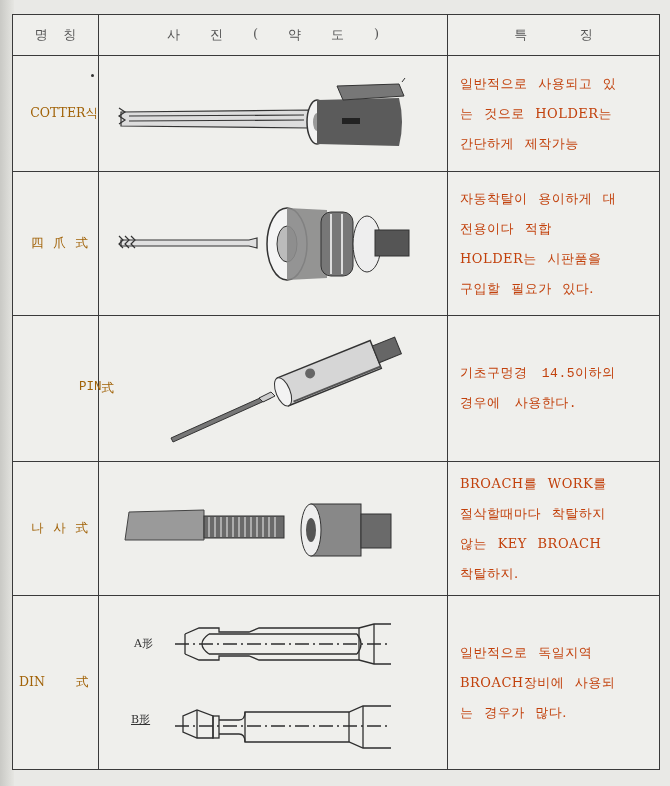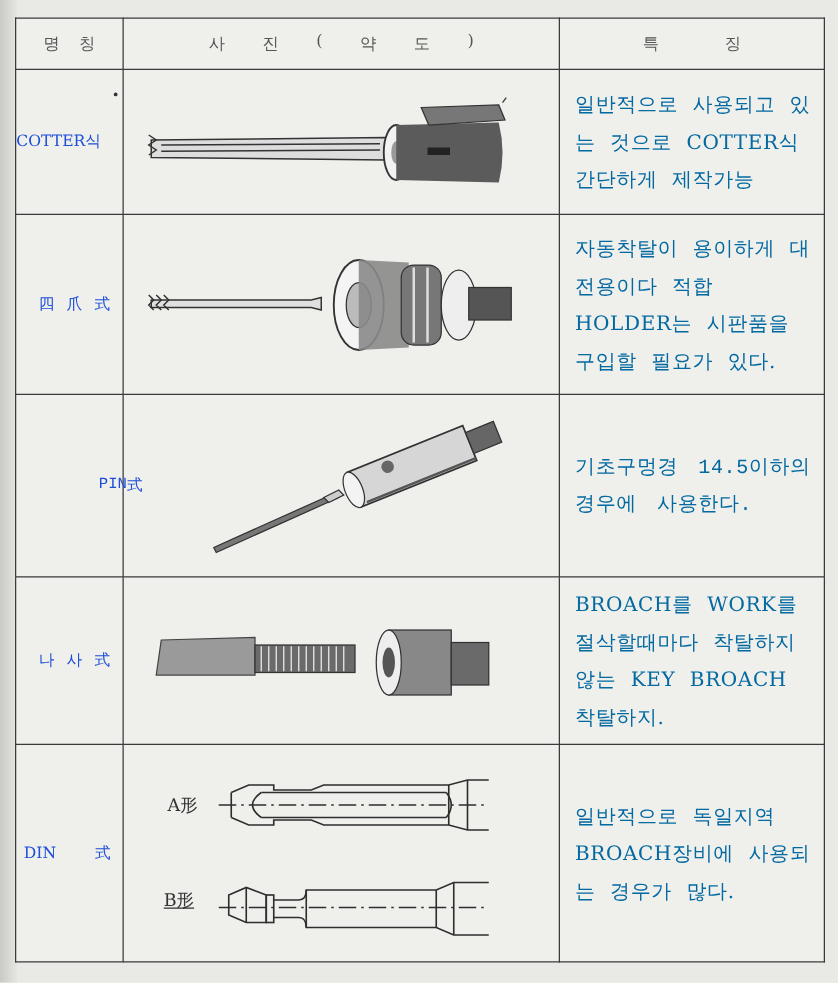--- a/index.html
+++ b/index.html
@@ -35,41 +35,41 @@
       height: 40px;
       font-weight: normal;
       font-size: 13px;
       color: #555;
       letter-spacing: 0;
     }
     .head-spread { display: flex; justify-content: space-around; padding: 0 14px; }
     .head-photo { display: flex; justify-content: center; gap: 30px; }
     .name-cell {
       font-size: 12.5px;
-      color: #1d4ed8;
-      text-align: left;
+      color: #a16207;
+      text-align: right;
     }
     .name-spread { display: flex; justify-content: space-between; padding: 0 10px 0 18px; }
     .desc-cell {
-      font-size: 16px;
+      font-size: 13px;
       line-height: 30px;
       padding: 0 10px 0 12px !important;
-      color: #0369a1;
+      color: #c2410c;
       letter-spacing: 0.5px;
     }
     .desc-line { white-space: nowrap; word-spacing: 6px; }
     .pic { position: relative; width: 100%; height: 100%; }
     .pic svg { display: block; }
     .r1 td { height: 115px; }
     .r2 td { height: 143px; }
     .r3 td { height: 145px; font-family: Liberation Mono, monospace; }
     .r4 td { height: 133px; }
     .r5 td { height: 173px; }
     .din-label {
-      position: absolute; font-size: 14px; color: #333;
+      position: absolute; font-size: 11px; color: #333;
     }
     .dot { position:absolute; width:3px; height:3px; background:#333; border-radius:50%; }
   </style>
 </head>
 <body>
 
 <div class="page-shade"></div>
 
 <table class="spec">
   <colgroup>
@@ -122,21 +122,21 @@
           <ellipse cx="218" cy="66" rx="4" ry="9" fill="#999"></ellipse>
           <path d="M218 44 L300 42 Q306 66 300 90 L218 88 Z" fill="#5b5b5b"></path>
           <rect x="243" y="62" width="18" height="6" fill="#222"></rect>
           <path d="M238 30 L300 28 L305 40 L244 44 Z" fill="#777" stroke="#333"></path>
           <line x1="303" y1="26" x2="306" y2="22" stroke="#333"></line>
         </svg>
       </div>
     </td>
     <td class="desc-cell">
       <div class="desc-line">일반적으로 사용되고 있</div>
-      <div class="desc-line">는 것으로 COTTER식</div>
+      <div class="desc-line">는 것으로 HOLDER는</div>
       <div class="desc-line">간단하게 제작가능</div>
     </td>
   </tr>
 
   <tr class="r2">
     <td class="name-cell">
       <div class="name-spread">
         <span>四</span>
         <span>爪</span>
         <span>式</span>

